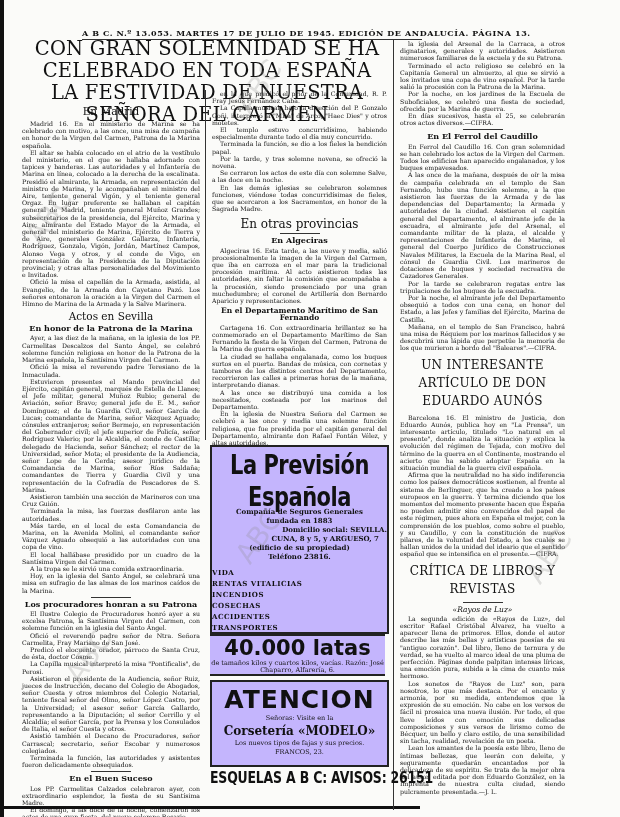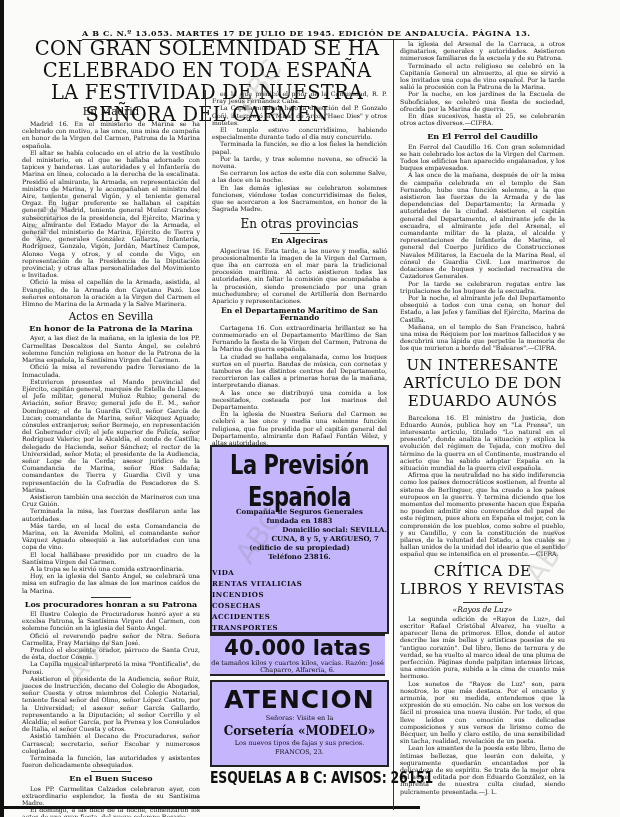--- a/index.html
+++ b/index.html
@@ -10,21 +10,21 @@
   .headline { position:absolute; left:32px; top:38px; width:350px; text-align:center; font-size:19.5px; line-height:22px; letter-spacing:0.2px; font-family:"DejaVu Serif", serif; }
   .col { position:absolute; font-size:6.2px; line-height:7.2px; text-align:justify; }
   .col p { margin:0; text-indent:8px; }
   .sub { text-align:center; font-size:10.5px; margin:3px 0 3px; line-height:12px; }
   .sub2 { text-align:center; font-size:8px; margin:3px 0 2px; font-weight:bold; }
   .sub3 { text-align:center; font-size:7.5px; margin:2px 0; font-style:italic; }
   .rule { border-top:1px solid #333; width:40px; margin:3px auto; }
   .col1 { left:22px; top:92px; width:178px;margin-top:10px; }
   .col2 { left:212px; top:90px; width:175px; }
   .col3 { left:400px; top:40px; width:165px; }
-  .bigtitle { text-align:center; font-size:15px; line-height:18px; margin:4px 0; letter-spacing:0.3px; }
+  .bigtitle { text-align:center; font-size:12px; line-height:18px; margin:4px 0; letter-spacing:0.3px; }
   .vrule { position:absolute; width:1px; background:#333; }
   .ad { position:absolute; border:2px solid #222; background:#c4b5fd; text-align:center; }
   .ad1 { left:210px; top:445px; width:175px; height:185px; }
   .ad1 .brand { font-family:"DejaVu Sans", sans-serif; font-weight:bold; font-size:21px; letter-spacing:-0.5px; margin-top:8px; line-height:26px; transform:scaleY(1.25); }
   .ad1 .l { font-size:7px; line-height:9px; font-weight:bold; }
   .ad1 .list { text-align:left; margin-top:6px; font-size:7px; line-height:11px; font-weight:bold; letter-spacing:0.5px; }
   .ad2 { left:210px; top:634px; width:175px; height:38px; border:none; border-top:2px solid #222; border-bottom:2px solid #222; }
   .ad2 .big { font-family:"DejaVu Sans", sans-serif; font-weight:bold; font-size:21px; line-height:24px; }
   .ad2 .small { font-size:6.5px; line-height:7px; }
   .ad3 { left:210px; top:680px; width:175px; height:83px; }

